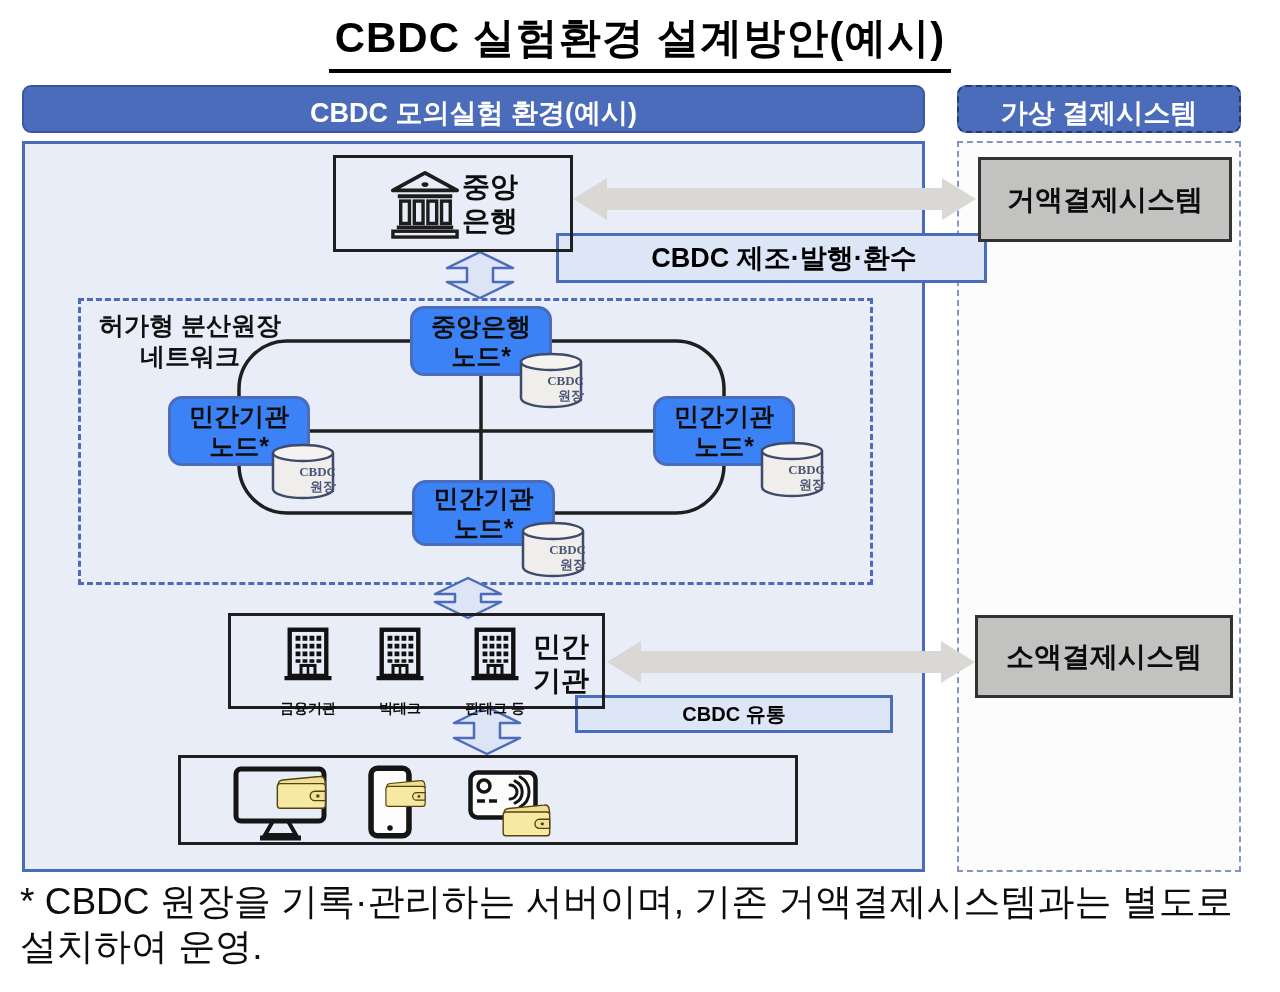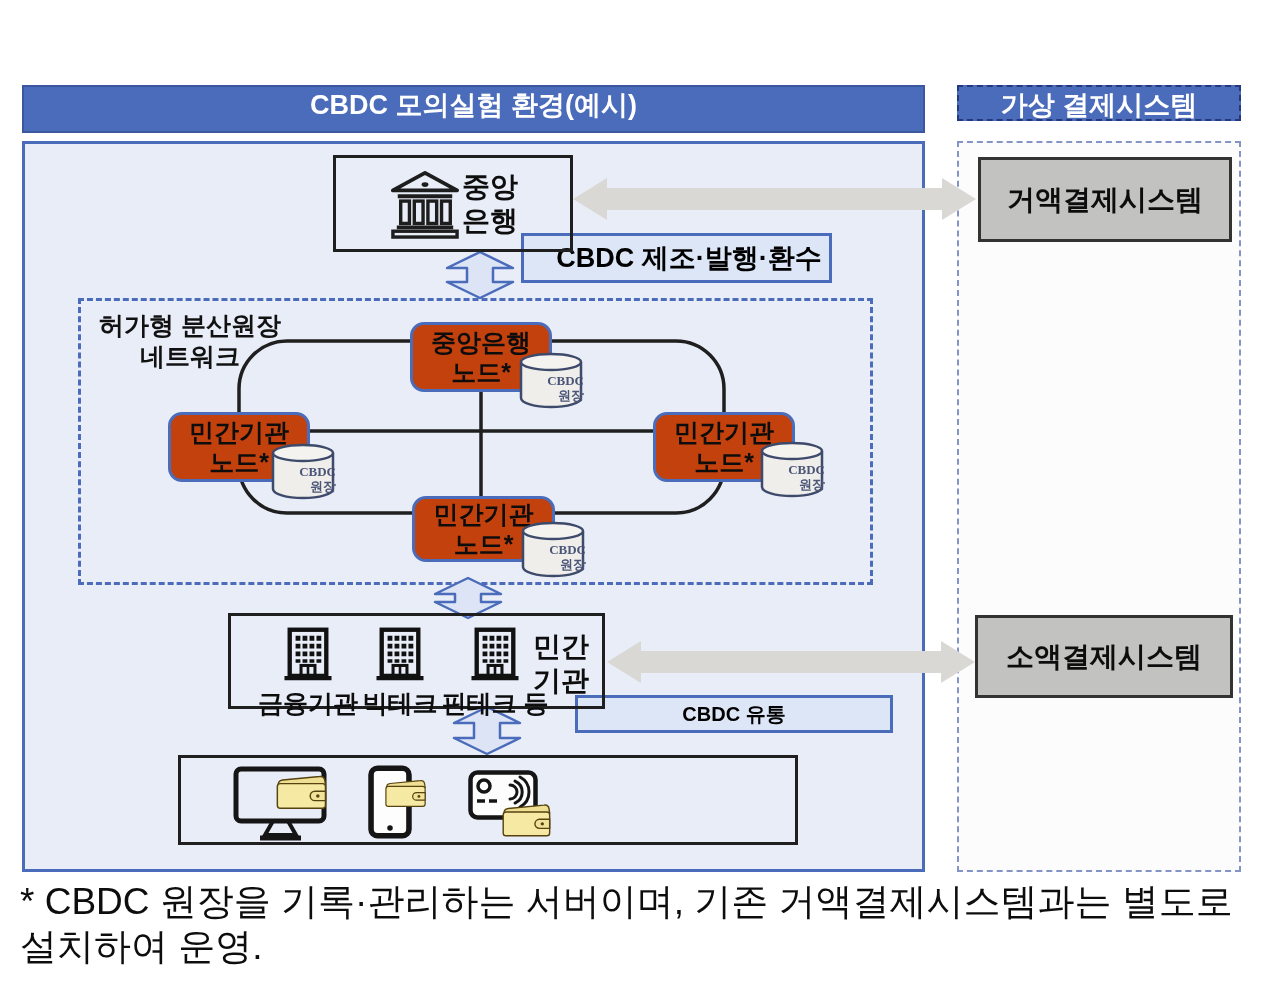--- a/index.html
+++ b/index.html
@@ -7,71 +7,74 @@
   body { font-family:"Liberation Sans","DejaVu Sans",sans-serif; }
   .page { position:relative; width:1280px; height:992px; background:#ffffff; overflow:hidden; }
   .pre { white-space:pre-line; text-align:center; }
   .flexc { display:flex; align-items:center; justify-content:center; }
 
   .title-wrap { position:absolute; left:0; top:10px; width:1280px; text-align:center; }
   .title-text { display:inline-block; font-size:42px; font-weight:bold; color:#000;
                 border-bottom:4px solid #000; padding:0 6px 3px 6px; letter-spacing:1px; }
 
   .panel-header { position:absolute; background:#4a6cba; color:#ffffff; font-weight:bold;
-                  font-size:27px; display:flex; align-items:flex-start; justify-content:center; }
+                  font-size:27px; display:flex; align-items:flex-end; justify-content:center;border-radius:9px; }
   .left-header  { left:22px; top:85px; width:903px; height:48px; border:2px solid #3a57a0; }
-  .right-header { left:957px; top:85px; width:284px; height:36px; border:2px dashed #24397b; }
+  .right-header { left:957px; top:85px; width:284px; height:48px; border:2px dashed #24397b; }
 
   .left-body  { position:absolute; left:22px; top:141px; width:903px; height:731px;
                 background:#e9edf7; border:3px solid #4a6cba; z-index:0; }
   .right-body { position:absolute; left:957px; top:141px; width:284px; height:731px;
                 background:#fcfcfd; border:2px dashed #8494c6; z-index:0; }
 
   .overlay { position:absolute; left:0; top:0; z-index:2; }
 
   .dashed-box { position:absolute; left:78px; top:298px; width:795px; height:287px;
                 border:3px dashed #4a6cba; z-index:1; }
   .net-title { position:absolute; left:85px; top:310px; width:210px; font-size:25px;
                line-height:31px; font-weight:bold; color:#111; z-index:3; }
 
-  .node { position:absolute; background:#c2410c; border:3px solid #4a6cba; border-radius:14px;
-          font-weight:bold; font-size:25px; line-height:30px; color:#0d0d0d; z-index:4;margin-top:16px; }
+  .node { position:absolute; background:#3b82f6; border:3px solid #4a6cba; border-radius:14px;
+          font-weight:bold; font-size:25px; line-height:30px; color:#0d0d0d; z-index:4; }
 
   .bluelabel { position:absolute; background:#dce6f6; border:3px solid #4a6cba; font-weight:bold;
                color:#000; z-index:3; }
 
   .blackbox { position:absolute; border:3px solid #1f1f1f; background:transparent; z-index:5; }
 
   .graybox { position:absolute; background:#c2c2c1; border:3px solid #333333; font-weight:bold;
              font-size:28px; color:#0d0d0d; z-index:4; }
 
   .cyl { position:absolute; width:66px; height:58px; z-index:6; }
   .cyl-text { position:absolute; left:0; top:21px; width:66px; text-align:right;
               font-family:"Liberation Serif","DejaVu Serif",serif; font-weight:bold;
               font-size:13px; line-height:15px; color:#4a5578; white-space:pre-line; }
 
   .member { position:absolute; display:flex; flex-direction:column; align-items:center; }
-  .member-label { font-size:25px; font-weight:bold; color:#0d0d0d; margin-top:3px; white-space:nowrap; }
+  .member-label { font-size:14px; font-weight:bold; color:#0d0d0d; margin-top:16px; white-space:nowrap; }
   .ps-label { position:absolute; left:288px; top:14px; width:84px; font-size:28px; line-height:34px;
               font-weight:bold; color:#0d0d0d; }
 
   .eu-label { position:absolute; left:395px; top:12px; width:96px; font-size:27px; line-height:33px;
               font-weight:bold; color:#0d0d0d; }
 
   .footnote { position:absolute; left:20px; top:879px; width:1248px; font-size:37px;
               line-height:45px; color:#0d0d0d; z-index:1; }
   .footnote .l2 { padding-left:30px; }
 
   .icon-abs { position:absolute; }
 </style>
 </head>
 <body>
 
 <div class="page">
 
+  <div class="title-wrap">
+    <span class="title-text">CBDC 실험환경 설계방안(예시)</span>
+  </div>
 
   <div class="left-body"></div>
   <div class="right-body"></div>
 
   <div class="panel-header left-header">
     <span>CBDC 모의실험 환경(예시)</span>
   </div>
   <div class="panel-header right-header">
     <span>가상 결제시스템</span>
   </div>
@@ -146,21 +149,21 @@
       <rect x="27" y="33" width="9" height="23" fill="none" stroke="#1d1d1d" stroke-width="3.5"></rect>
       <rect x="41" y="33" width="9" height="23" fill="none" stroke="#1d1d1d" stroke-width="3.5"></rect>
       <rect x="55" y="33" width="9" height="23" fill="none" stroke="#1d1d1d" stroke-width="3.5"></rect>
       <line x1="9" y1="60" x2="67" y2="60" stroke="#1d1d1d" stroke-width="4"></line>
       <rect x="5" y="64" width="66" height="6" fill="none" stroke="#1d1d1d" stroke-width="3.5"></rect>
     </svg>
     <div class="pre" style="font-size:28px;line-height:34px;font-weight:bold;color:#0d0d0d;">중앙
 은행</div>
   </div>
 
-  <div class="bluelabel flexc" style="left:521px;top:233px;width:311px;height:50px;font-size:27px;padding-left:25px;">CBDC 제조·발행·환수</div>
+  <div class="bluelabel flexc" style="left:556px;top:233px;width:431px;height:50px;font-size:27px;padding-left:25px;">CBDC 제조·발행·환수</div>
 
   <div class="blackbox" style="left:228px;top:613px;width:377px;height:96px;">
     <div class="member" style="left:25px;top:10px;width:104px;">
       <svg width="54" height="58" viewBox="0 0 62 64">
         <rect x="10" y="3" width="42" height="53" fill="#e9edf7" stroke="#111" stroke-width="5"></rect>
         <g stroke="#111" stroke-width="5.5" stroke-dasharray="5.5 3.5">
           <line x1="19.5" y1="10" x2="19.5" y2="41"></line>
           <line x1="27.5" y1="10" x2="27.5" y2="41"></line>
           <line x1="35.5" y1="10" x2="35.5" y2="41"></line>
           <line x1="43.5" y1="10" x2="43.5" y2="41"></line>

